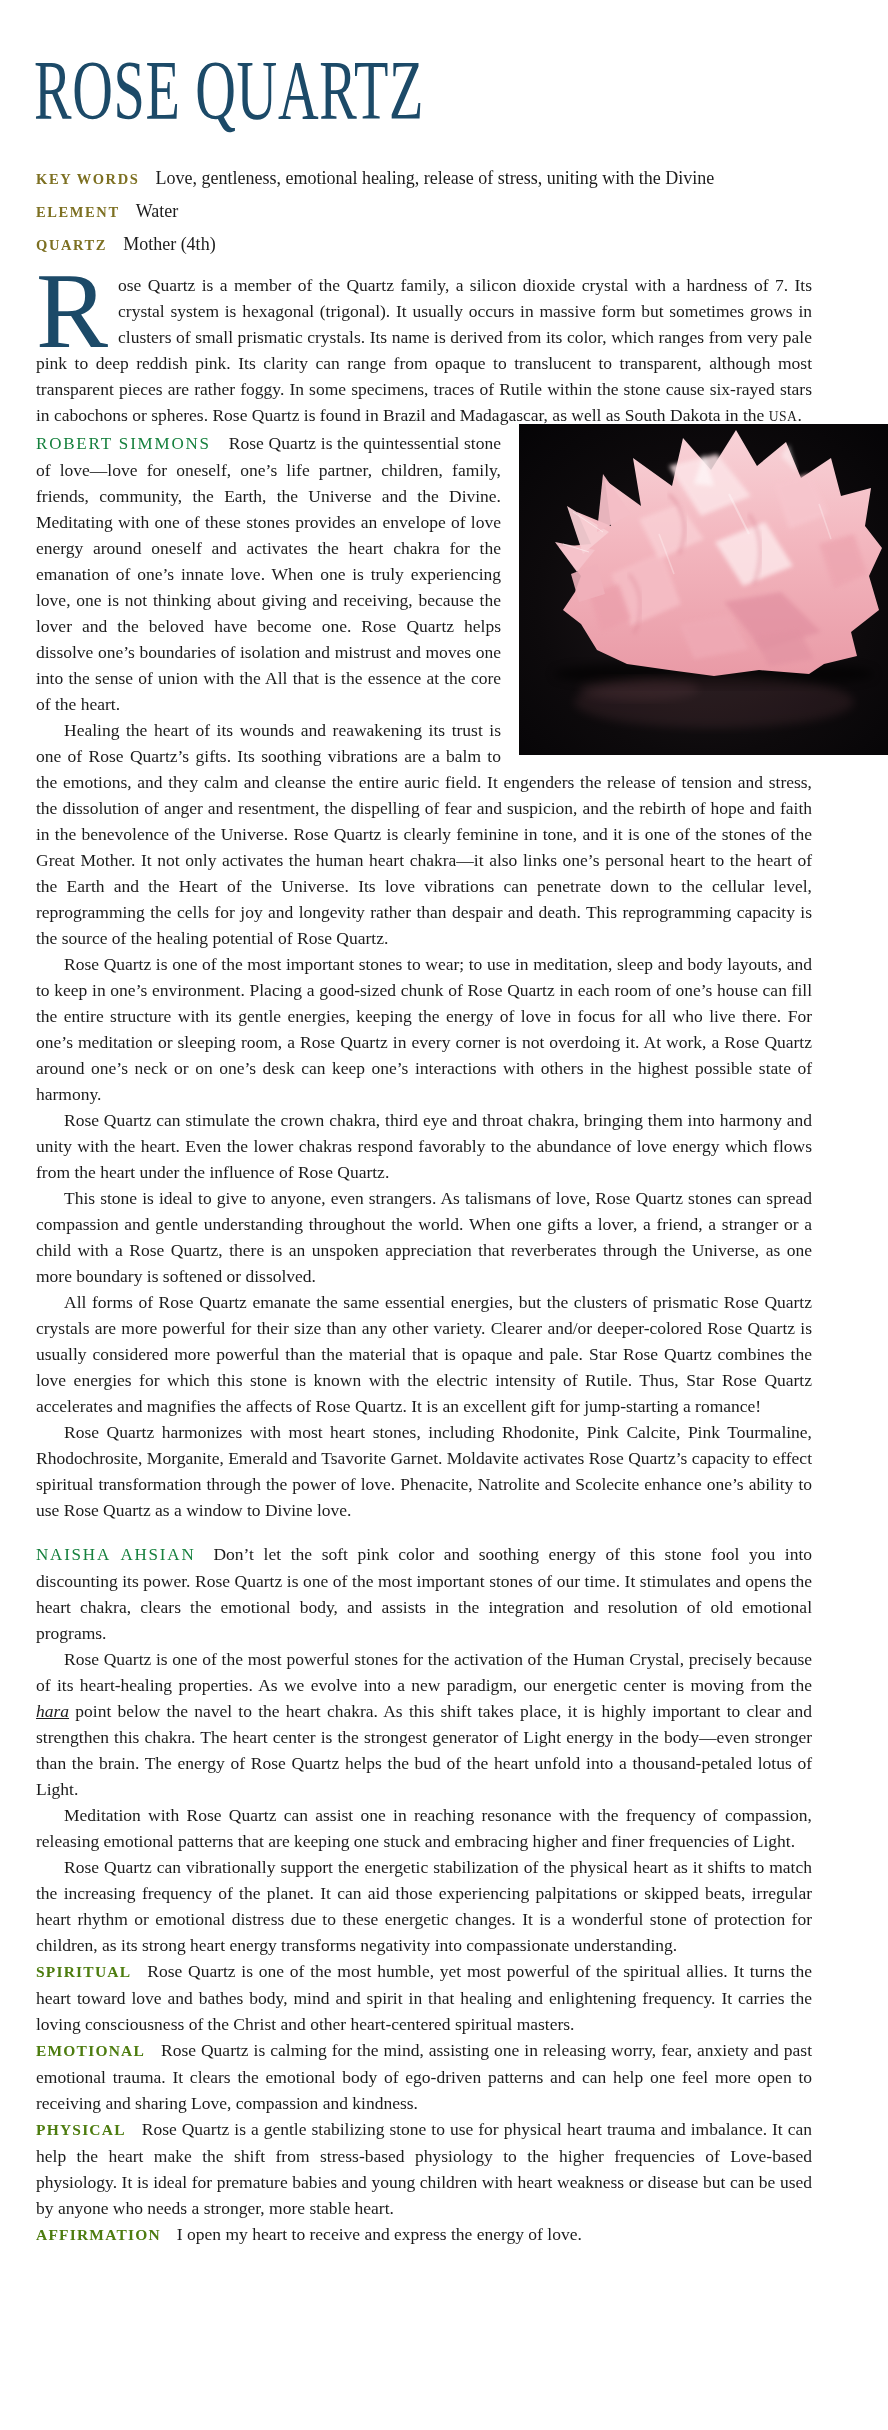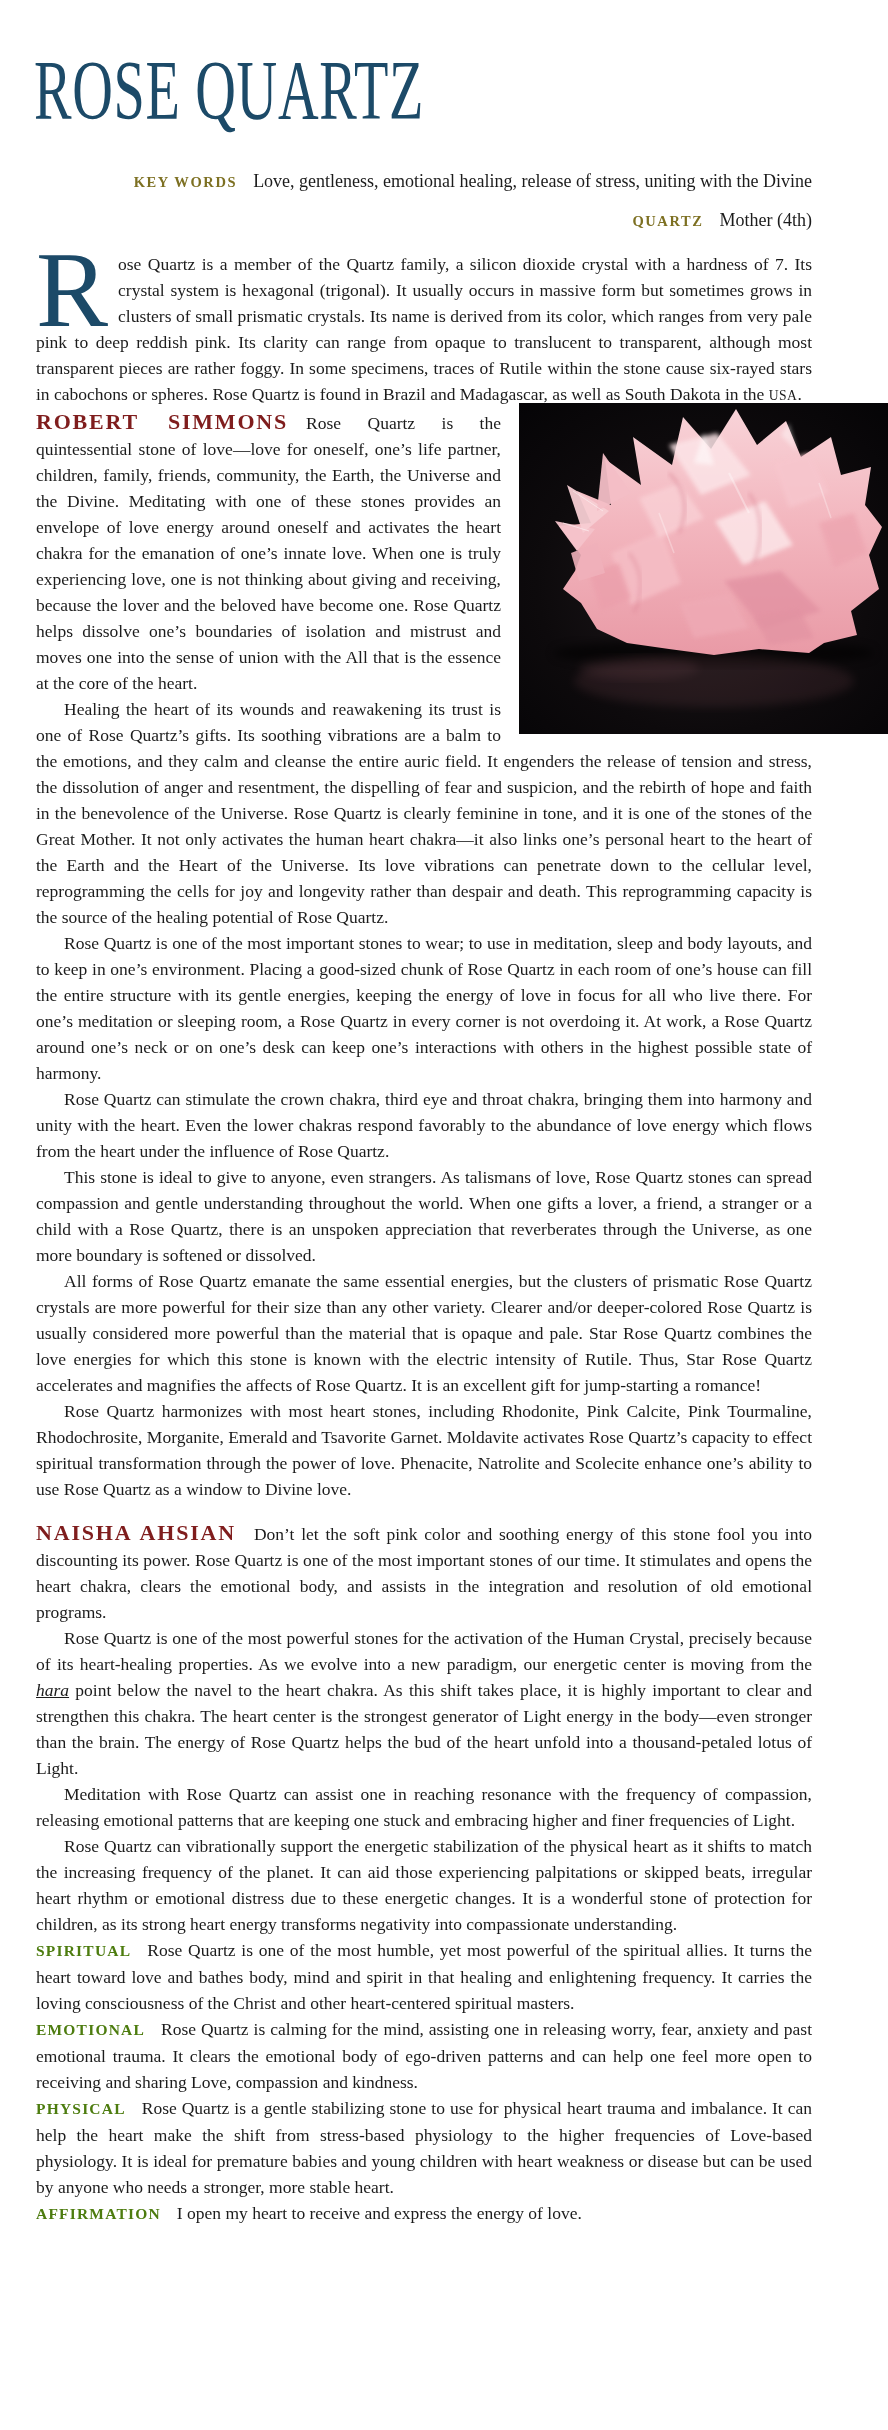--- a/index.html
+++ b/index.html
@@ -4,47 +4,48 @@
 <style>
   html,body{margin:0;padding:0;background:#fff;}
   .page{position:relative;width:888px;height:2430px;background:#ffffff;overflow:hidden;
         font-family:"Liberation Serif","DejaVu Serif",serif;color:#1c1c1c;}
   
   .title{margin:49px 0 0 34px;font-size:84px;line-height:1;font-weight:normal;
          color:#1c4a68;letter-spacing:1px;transform:scaleX(0.67);transform-origin:0 50%;
          white-space:nowrap;}
   
   .props{margin:30px 76px 0 36px;}
-  .prop{font-size:18px;line-height:36px;margin-bottom:2px;padding-left:24px;text-indent:-24px;
-        text-align:right;}
+  .prop{font-size:18px;line-height:30px;margin-bottom:2px;padding-left:24px;text-indent:-24px;
+        text-align:left;}
   .prop-label{font-weight:bold;font-size:14.5px;letter-spacing:1.6px;color:#7d7022;margin-right:16px;}
   
   .content{margin:12px 76px 0 36px;font-size:17.5px;line-height:26px;}
   .content p{margin:0;text-align:justify;}
   p.indent{text-indent:28px;}
   .dropcap{float:left;display:block;height:76px;width:auto;font-size:108px;line-height:76px;
            color:#1c4a68;margin:1px 10px 0 0;}
   .smallcaps{font-size:0.78em;letter-spacing:0.5px;}
-  .author{font-weight:bold;font-size:22px;letter-spacing:1.8px;color:#7f1d1d;margin-right:18px;}
+  .author{font-weight:normal;font-size:17px;letter-spacing:1.8px;color:#15803d;margin-right:18px;}
   .attr-label{font-weight:bold;font-size:15.5px;letter-spacing:1.2px;color:#4d7c0f;margin-right:16px;}
   .section-naisha{margin-top:18px;}
   
   .photo{float:right;width:369px;height:331px;margin:-6px -76px 10px 18px;}
   .photo svg{display:block;}
   i{font-style:italic;text-decoration:underline;}
 </style>
 </head>
 <body>
 
 <div class="page">
 
   <h1 class="title">ROSE QUARTZ</h1>
 
   <div class="props">
     <div class="prop"><span class="prop-label">KEY WORDS</span><span>Love, gentleness, emotional healing, release of stress, uniting with the Divine</span></div>
+    <div class="prop"><span class="prop-label">ELEMENT</span><span>Water</span></div>
     <div class="prop"><span class="prop-label">QUARTZ</span><span>Mother (4th)</span></div>
   </div>
 
   <div class="content">
 
     <p><span class="dropcap">R</span><span>ose Quartz is a member of the Quartz family, a silicon dioxide crystal with a hardness of 7. Its crystal system is hexagonal (trigonal). It usually occurs in massive form but sometimes grows in clusters of small prismatic crystals. Its name is derived from its color, which ranges from very pale pink to deep reddish pink. Its clarity can range from opaque to translucent to transparent, although most transparent pieces are rather foggy. In some specimens, traces of Rutile within the stone cause six-rayed stars in cabochons or spheres. Rose Quartz is found in Brazil and Madagascar, as well as South Dakota in the </span><span class="smallcaps">USA</span><span>.</span></p>
 
     <div class="section">
       <p><span class="photo">
             <svg viewBox="0 0 369 331" width="369" height="331" role="img">

